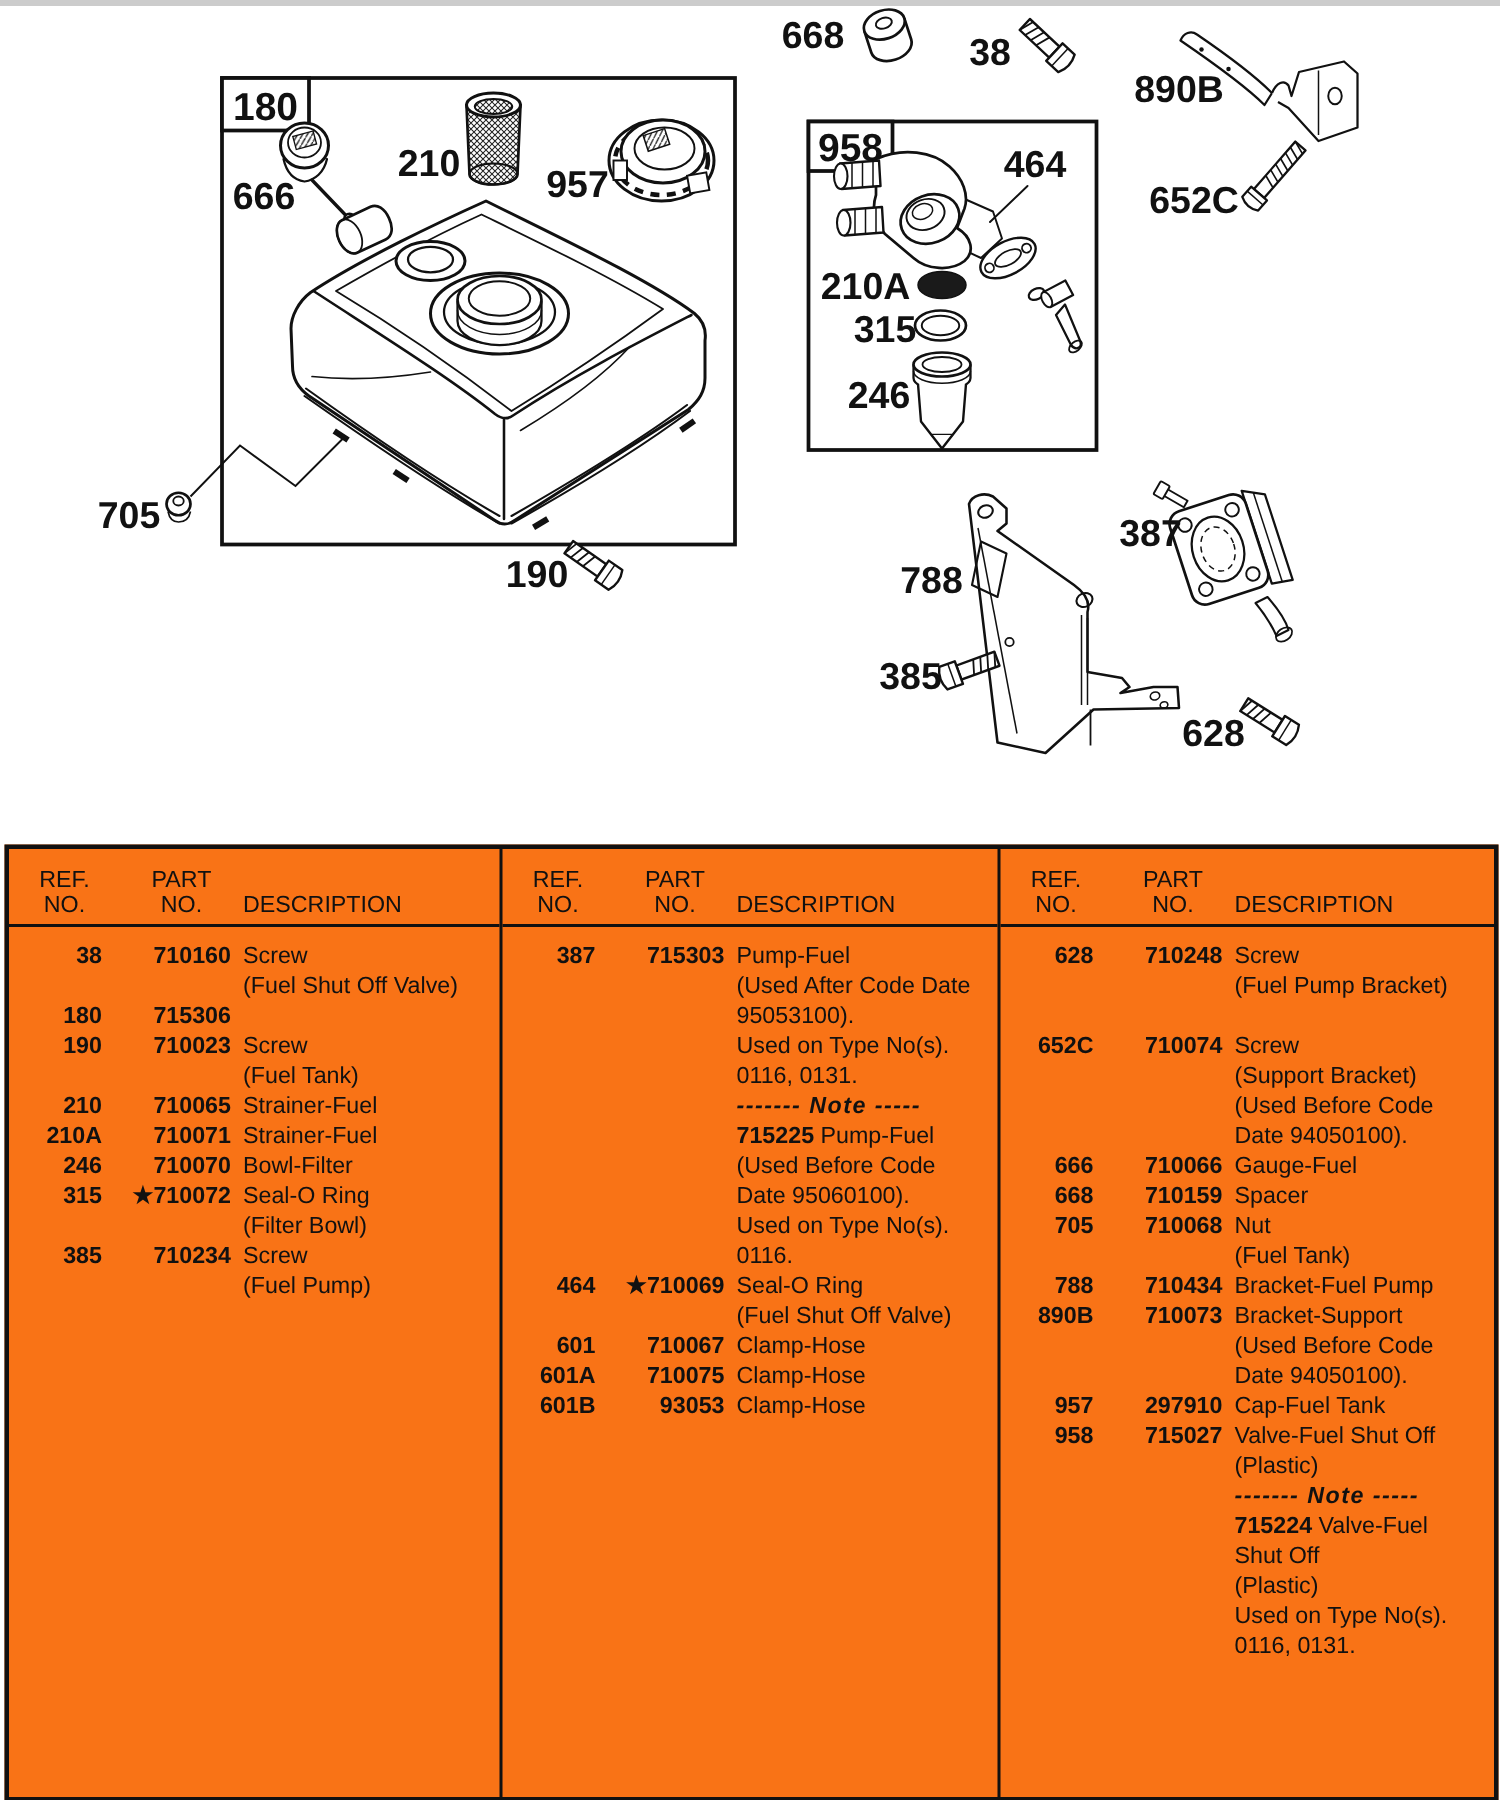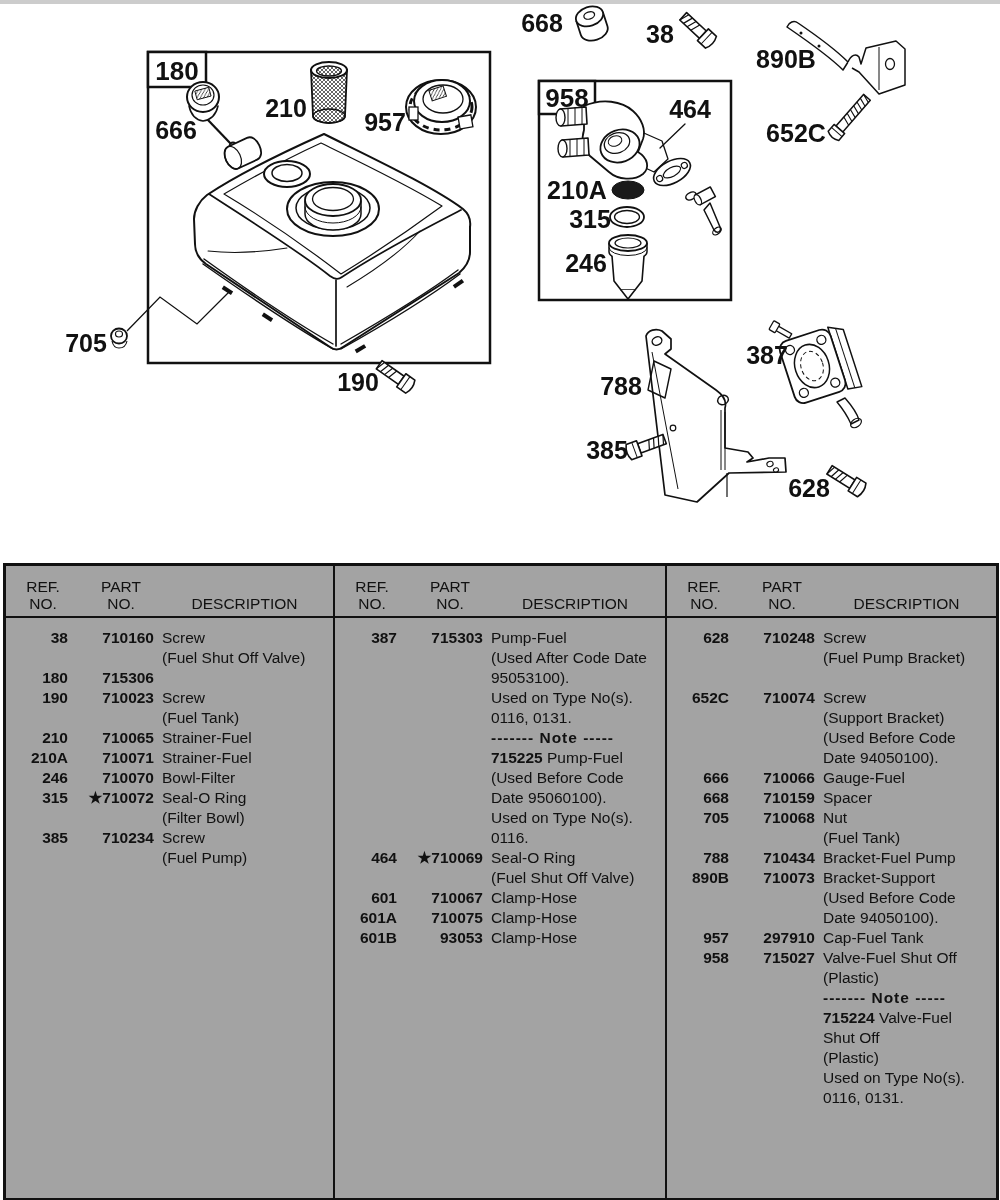--- a/index.html
+++ b/index.html
@@ -5,37 +5,37 @@
   html,body{margin:0;padding:0;background:#ffffff;}
   #page{position:relative;width:1000px;height:1200px;background:#ffffff;overflow:hidden;
         font-family:"Liberation Sans",sans-serif;color:#111;}
   #top-band{position:absolute;left:0;top:0;width:1000px;height:4px;background:#cccccc;}
   #diagram{position:absolute;left:0;top:0;width:1000px;height:550px;}
   svg text.callout{font-family:"Liberation Sans",sans-serif;font-weight:700;font-size:25px;fill:#111;}
   svg text.boxlabel{font-family:"Liberation Sans",sans-serif;font-weight:700;font-size:26px;fill:#111;}
 
   
   .table-wrap{position:absolute;left:3px;top:563px;width:990px;height:632px;
-              border:3px solid #111;background:#a3a3a3;display:grid;
+              border:3px solid #111;background:#f97316;display:grid;
               grid-template-columns:329px 332px 1fr;}
   .pt-col{border-right:2px solid #111;display:flex;flex-direction:column;min-width:0;}
   .pt-col:last-child{border-right:none;}
   .pt-head{height:42px;border-bottom:2.5px solid #111;display:grid;
            grid-template-columns:74px 82px 1fr;align-items:end;padding:4px 6px 4px 0;
            font-size:15.5px;line-height:17px;}
   .h-ref,.h-part{text-align:center;}
   .h-ref span,.h-part span{display:block;}
-  .h-desc{text-align:center;}
+  .h-desc{}
   .pt-body{padding-top:10px;font-size:15.5px;line-height:20px;}
   .entry{display:grid;grid-template-columns:62px 86px 1fr;}
   .entry.gap{margin-top:20px;}
   .e-ref{text-align:right;font-weight:700;white-space:nowrap;}
   .e-part{text-align:right;font-weight:700;white-space:nowrap;}
   .e-desc{padding-left:8px;min-width:0;}
-  .e-desc .dline.note{font-weight:700;letter-spacing:1px;}
+  .e-desc .dline.note{font-weight:700;letter-spacing:1px;font-style:italic;}
 </style>
 </head>
 <body>
 
 <div id="page">
   <div id="top-band"></div>
 
   <svg id="diagram" viewBox="0 0 1000 550">
     <defs>
       <pattern id="mesh" width="4" height="4" patternUnits="userSpaceOnUse">

